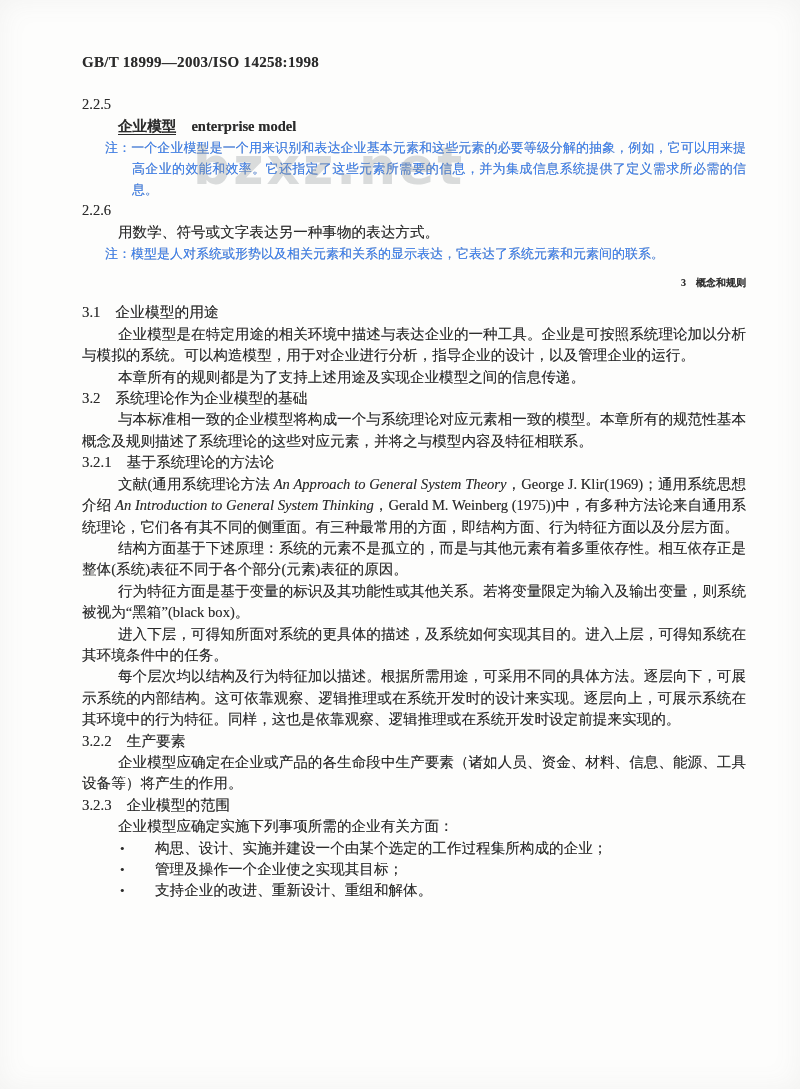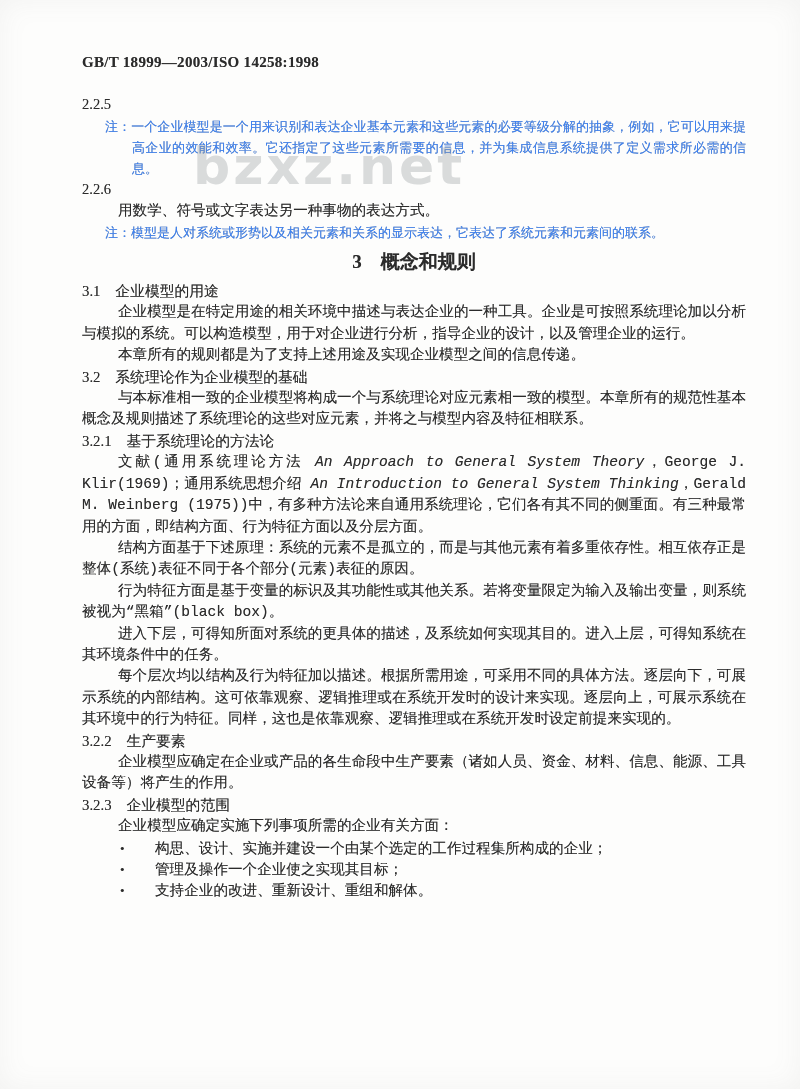--- a/index.html
+++ b/index.html
@@ -41,31 +41,31 @@
     font-size:13px;
     line-height:21px;
     margin-left:23px;
     padding-left:27px;
     text-indent:-27px;
     color:#3b82f6;
     text-align:justify;
   }
   .h-sec {
     font-weight:bold;
-    font-size:19px;
+    font-size:10px;
     margin-top:8px;
     margin-bottom:9px;
-    text-align:center;
+    text-align:right;
   }
   .h-sub {
     font-weight:normal;
     font-size:14.8px;
     text-align:left;
   }
-  .para { text-indent:36px;font-family:Liberation Mono, monospace; }
+  .para { text-indent:36px; }
   .para i { font-style:italic; }
   .bullet-item {
     margin-left:36px;
     padding-left:37px;
     position:relative;
     text-align:left;
   }
   .bullet {
     position:absolute;
     left:2px; top:0;
@@ -89,20 +89,23 @@
 
 <div class="scan-sheet"></div>
 
 <div class="watermark">bzxz.net</div>
 
 <div class="content">
 
   <div class="doc-header">GB/T 18999—2003/ISO 14258:1998</div>
 
   <div class="clause-num">2.2.5</div>
+  <div class="term-line">
+    <span class="term-cn">企业模型</span><span class="term-en">enterprise model</span>
+  </div>
   <div class="note">注：一个企业模型是一个用来识别和表达企业基本元素和这些元素的必要等级分解的抽象，例如，它可以用来提高企业的效能和效率。它还指定了这些元素所需要的信息，并为集成信息系统提供了定义需求所必需的信息。</div>
 
   <div class="clause-num">2.2.6</div>
   <div class="definition">用数学、符号或文字表达另一种事物的表达方式。</div>
   <div class="note">注：模型是人对系统或形势以及相关元素和关系的显示表达，它表达了系统元素和元素间的联系。</div>
 
   <div class="h-sec">3　概念和规则</div>
 
   <div class="h-sub">3.1　企业模型的用途</div>
   <div class="para">企业模型是在特定用途的相关环境中描述与表达企业的一种工具。企业是可按照系统理论加以分析与模拟的系统。可以构造模型，用于对企业进行分析，指导企业的设计，以及管理企业的运行。</div>

